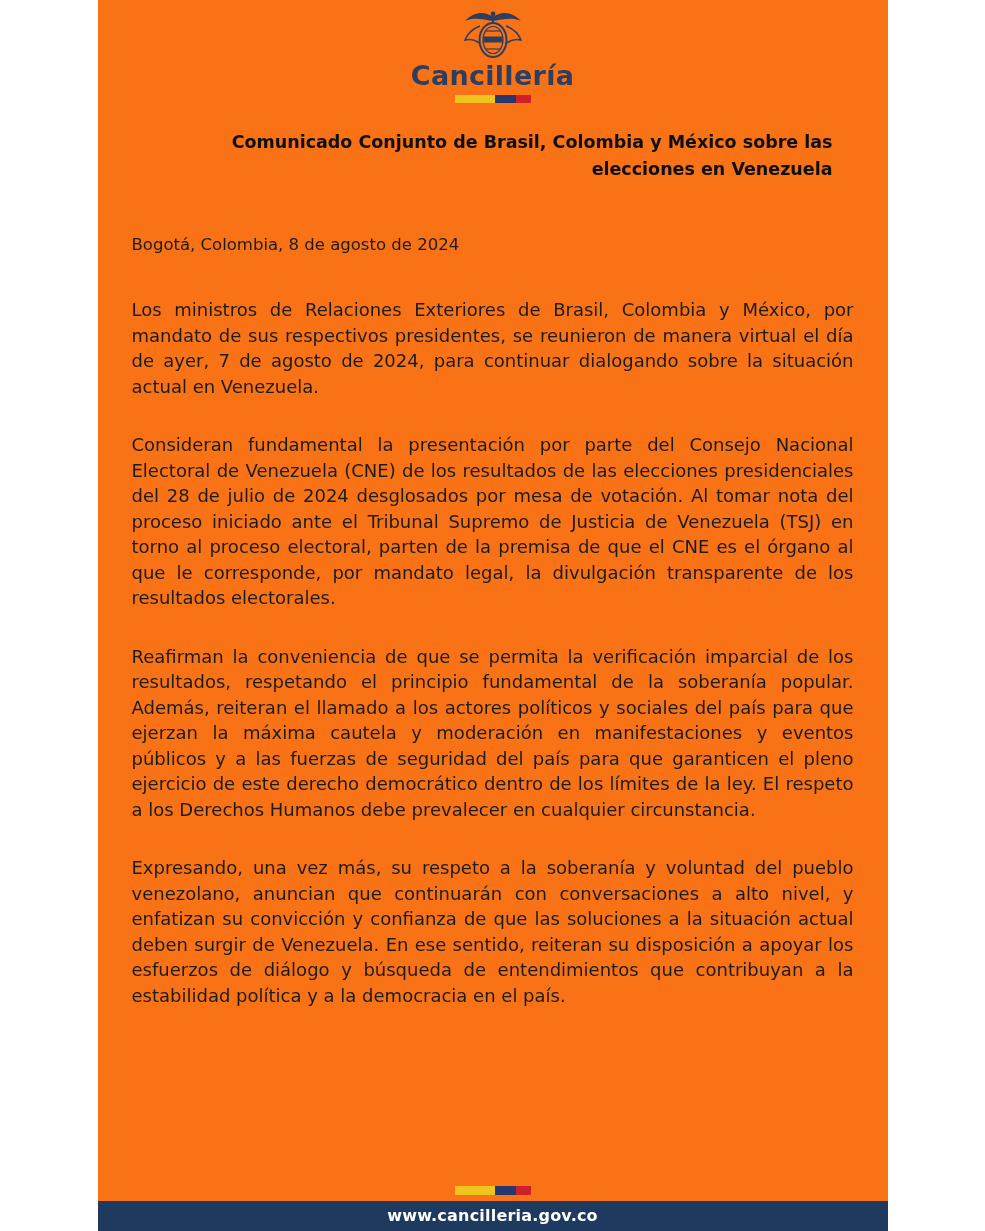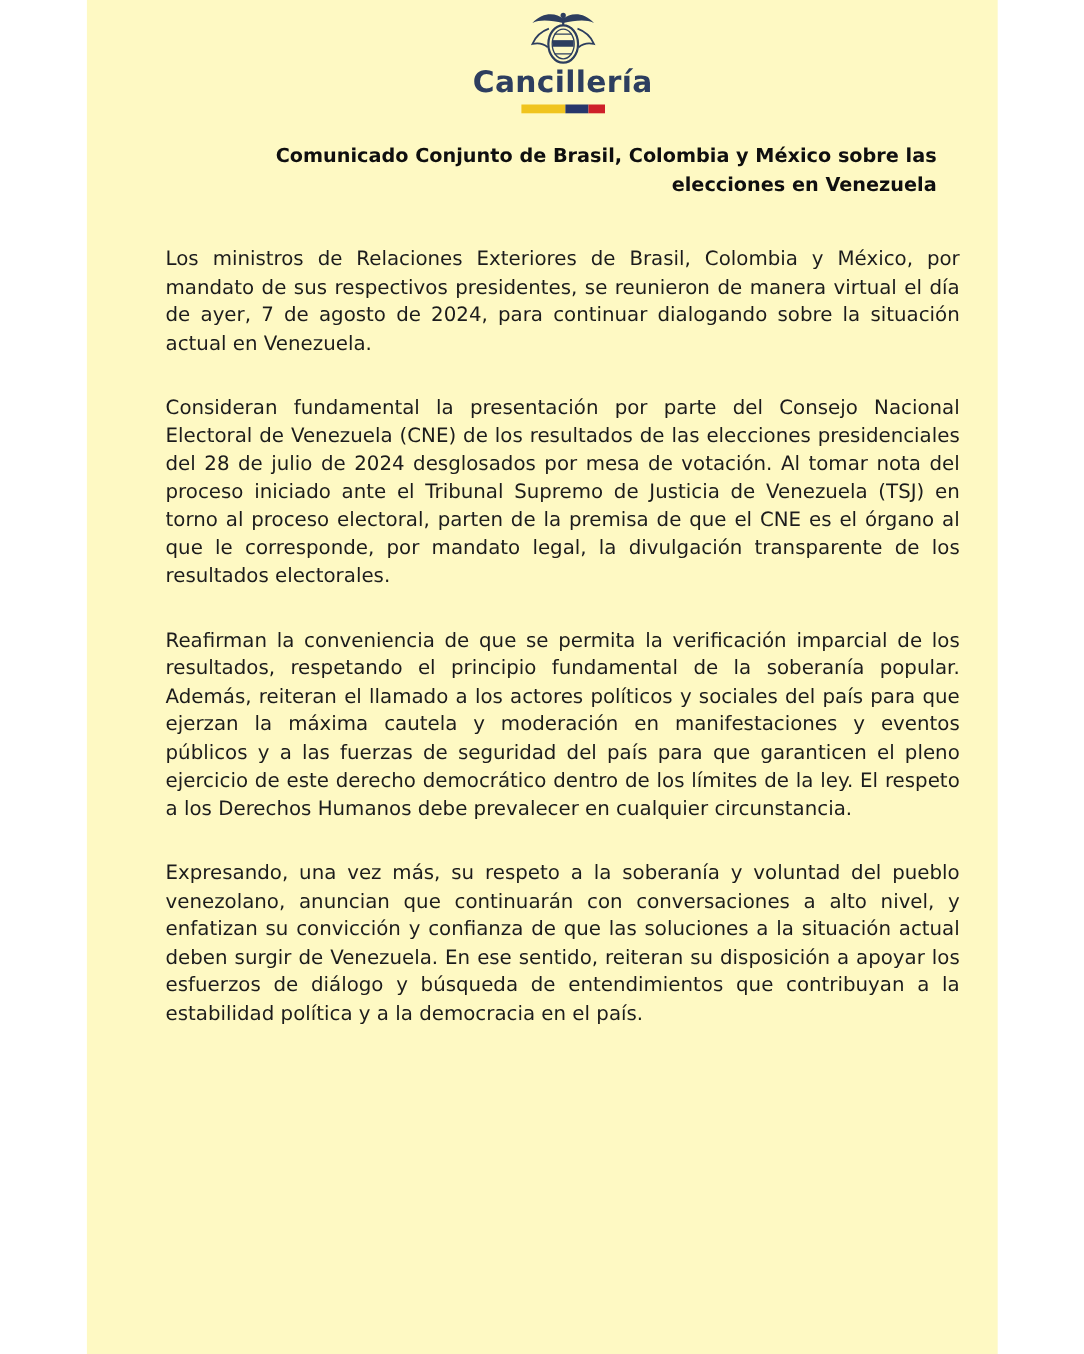--- a/index.html
+++ b/index.html
@@ -1,25 +1,24 @@
 <!DOCTYPE html>
 <html><head>
 <meta charset="utf-8">
 <style>
   html, body { margin: 0; padding: 0; background: #ffffff; }
   .page {
     position: relative;
     width: 790px;
     height: 1231px;
     margin: 0 auto;
-    background: #fef9c3;
+    background: #f97316;
     font-family: "DejaVu Sans", sans-serif;
     color: #1c1c1c;
     overflow: hidden;
-    padding-left: 38px;
   }
   .header { padding-top: 8px; text-align: center; }
   .coat { display: block; margin: 0 auto; }
   .brand {
     margin-top: 1px;
     font-size: 27px;
     font-weight: bold;
     color: #2D3E5F;
     letter-spacing: 0.3px;
     line-height: 30px;
@@ -91,22 +90,33 @@
     <div class="flagbar">
       <span class="seg-yellow"></span>
       <span class="seg-blue"></span>
       <span class="seg-red"></span>
     </div>
   </div>
 
   <h1 class="title">Comunicado Conjunto de Brasil, Colombia y México sobre las elecciones en Venezuela</h1>
 
   <div class="content">
+    <div class="dateline">Bogotá, Colombia, 8 de agosto de 2024</div>
     <div class="bodytext">
       <p>Los ministros de Relaciones Exteriores de Brasil, Colombia y México, por mandato de sus respectivos presidentes, se reunieron de manera virtual el día de ayer, 7 de agosto de 2024, para continuar dialogando sobre la situación actual en Venezuela.</p>
       <p>Consideran fundamental la presentación por parte del Consejo Nacional Electoral de Venezuela (CNE) de los resultados de las elecciones presidenciales del 28 de julio de 2024 desglosados por mesa de votación. Al tomar nota del proceso iniciado ante el Tribunal Supremo de Justicia de Venezuela (TSJ) en torno al proceso electoral, parten de la premisa de que el CNE es el órgano al que le corresponde, por mandato legal, la divulgación transparente de los resultados electorales.</p>
       <p>Reafirman la conveniencia de que se permita la verificación imparcial de los resultados, respetando el principio fundamental de la soberanía popular. Además, reiteran el llamado a los actores políticos y sociales del país para que ejerzan la máxima cautela y moderación en manifestaciones y eventos públicos y a las fuerzas de seguridad del país para que garanticen el pleno ejercicio de este derecho democrático dentro de los límites de la ley. El respeto a los Derechos Humanos debe prevalecer en cualquier circunstancia.</p>
       <p>Expresando, una vez más, su respeto a la soberanía y voluntad del pueblo venezolano, anuncian que continuarán con conversaciones a alto nivel, y enfatizan su convicción y confianza de que las soluciones a la situación actual deben surgir de Venezuela. En ese sentido, reiteran su disposición a apoyar los esfuerzos de diálogo y búsqueda de entendimientos que contribuyan a la estabilidad política y a la democracia en el país.</p>
     </div>
   </div>
 
+  <div class="footer">
+    <div class="flagbar">
+      <span class="seg-yellow"></span>
+      <span class="seg-blue"></span>
+      <span class="seg-red"></span>
+    </div>
+    <div class="footer-band">
+      <span>www.cancilleria.gov.co</span>
+    </div>
+  </div>
 
 </div>
 
 </body></html>

